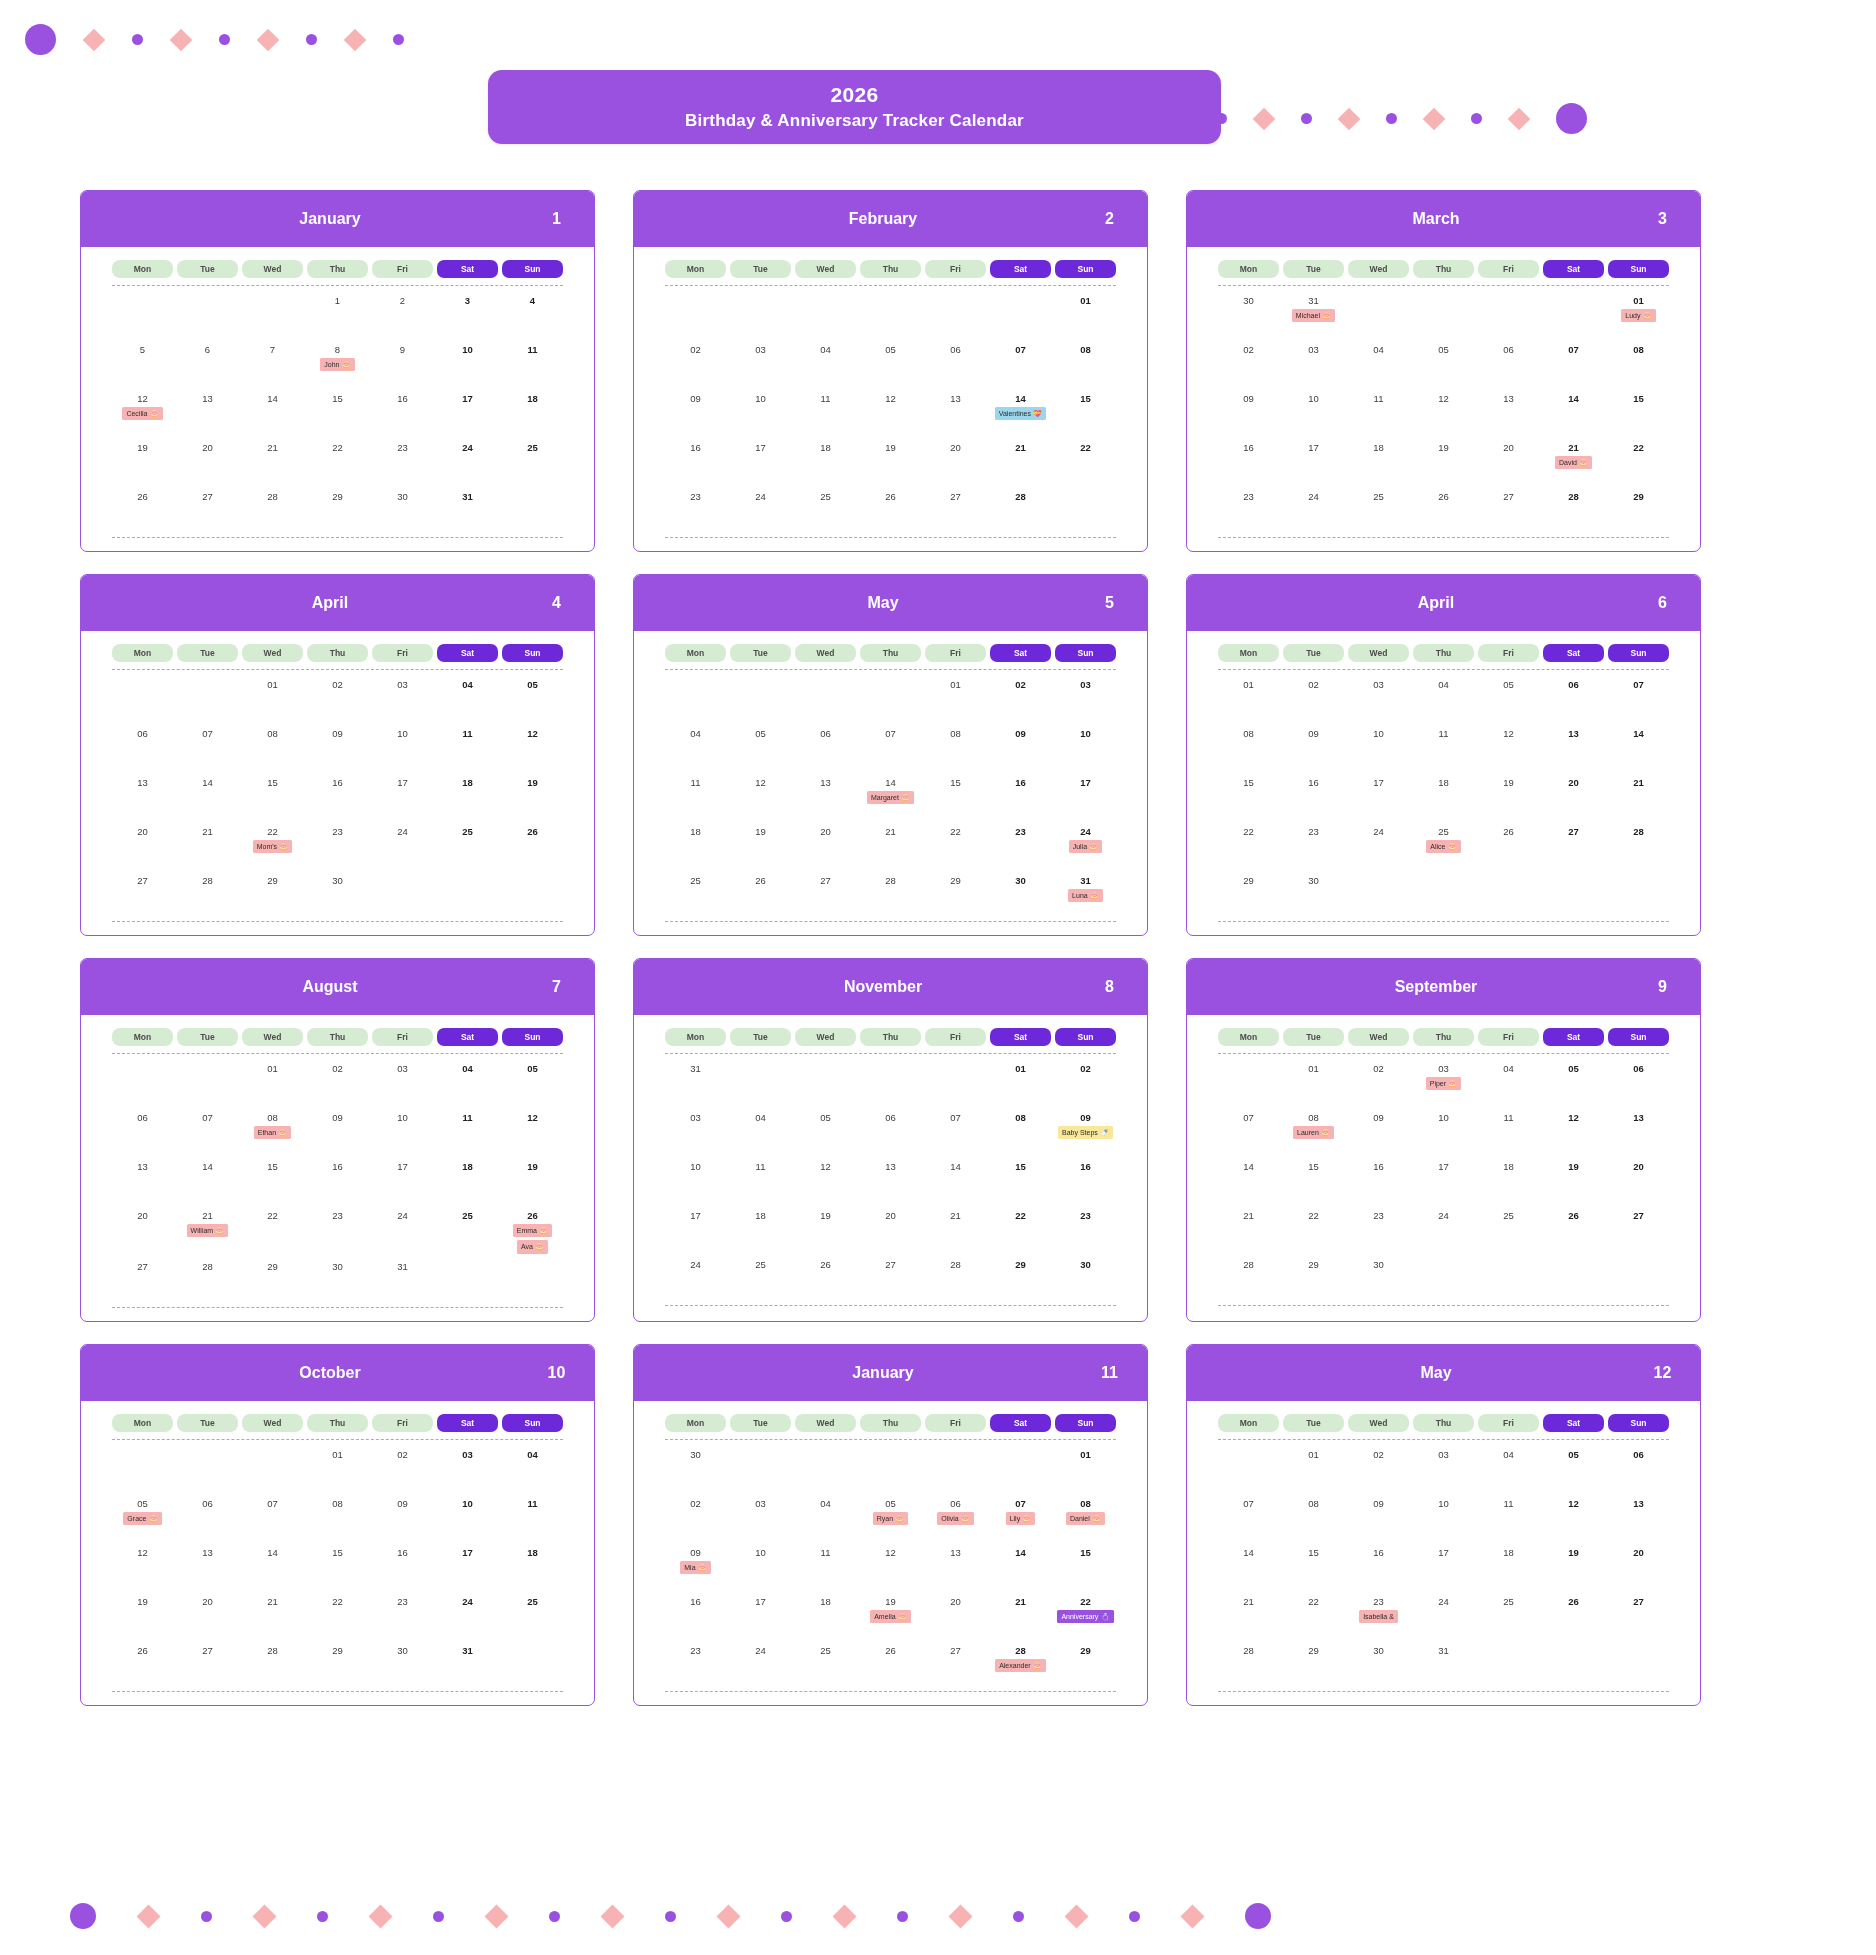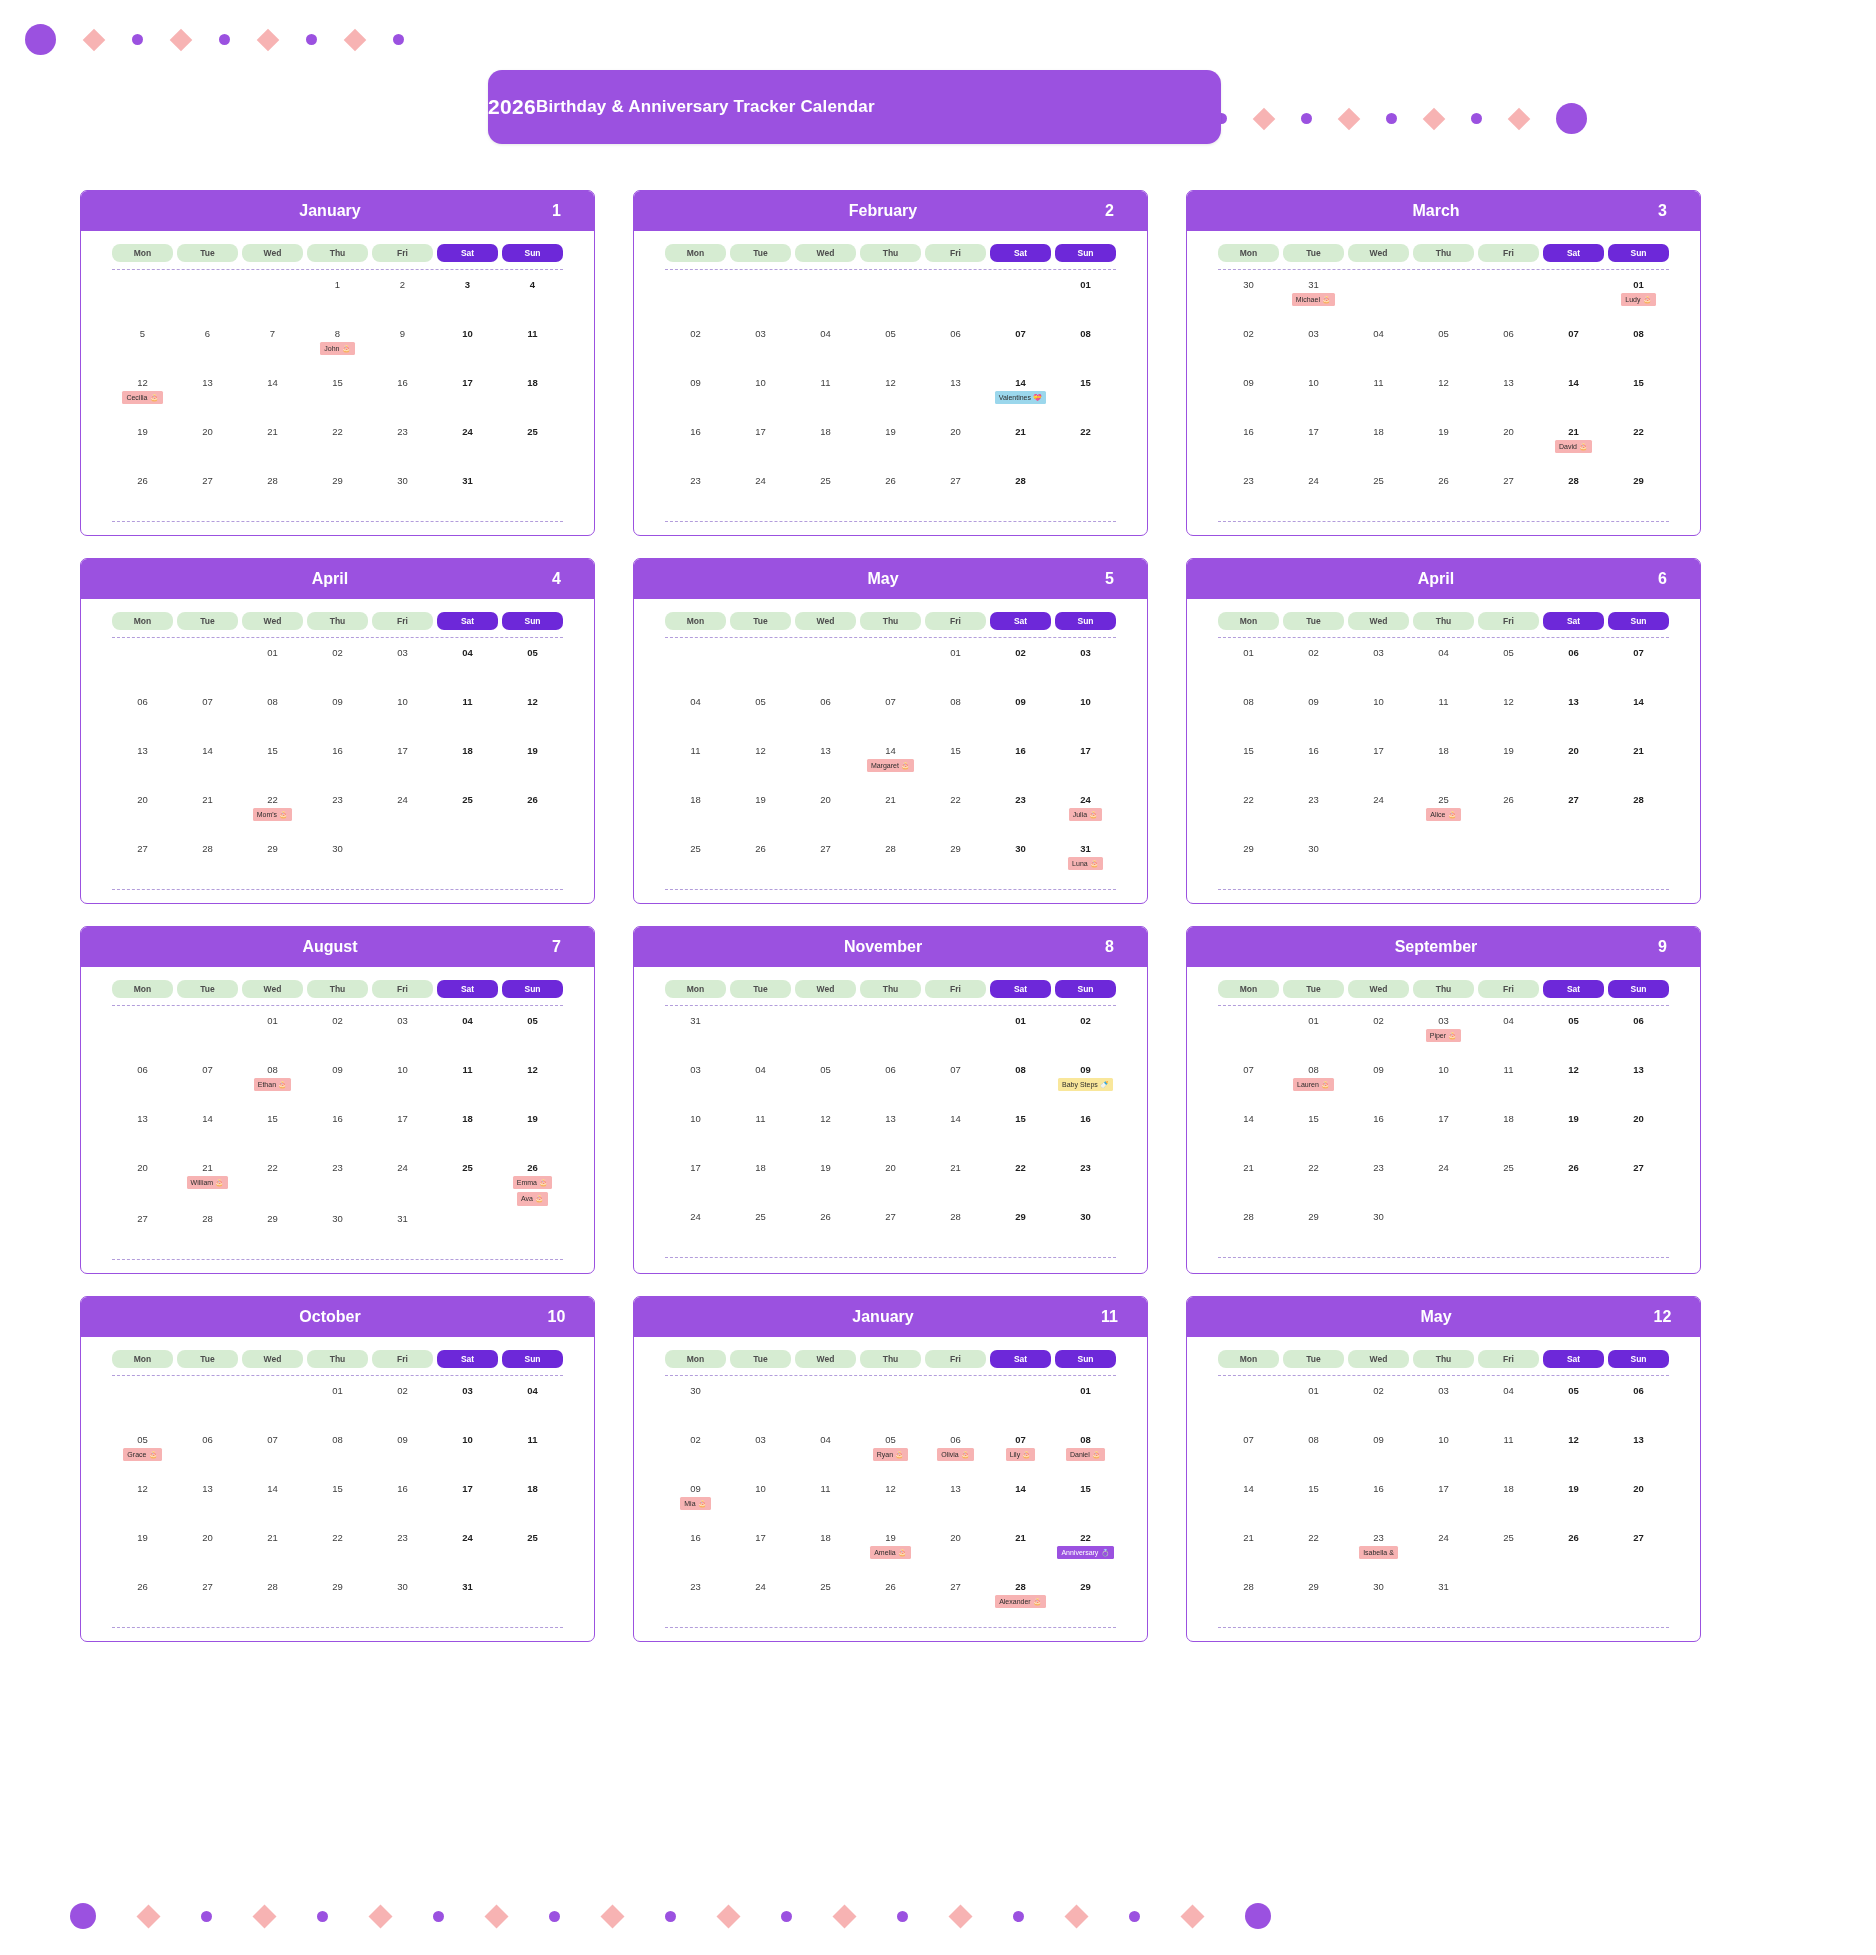--- a/index.html
+++ b/index.html
@@ -24,22 +24,22 @@
   #deco-top-right { top: 103px; left: 1216px; gap: 29px; }
   #deco-bottom { bottom: 26px; left: 70px; gap: 44px; }
 
   
   #title-banner {
     position: absolute;
     left: 488px; top: 70px;
     width: 733px; height: 74px;
     background: #9b51e0;
     border-radius: 14px;
-    display: flex; flex-direction: row;
-    align-items: center; justify-content: flex-start;
+    display: flex; flex-direction: column;
+    align-items: center; justify-content: center;
     color: #ffffff;
     box-shadow: 0 1px 3px rgba(0,0,0,0.10);
   }
   #title-banner .year {
     font-size: 21px; font-weight: bold; letter-spacing: 0.3px; line-height: 1.35;
   }
   #title-banner .subtitle {
     font-size: 17px; font-weight: bold; letter-spacing: 0.2px; line-height: 1.35;
   }
 
@@ -56,21 +56,21 @@
   .month-card {
     border: 1.5px solid #9b51e0;
     border-radius: 7px;
     background: #ffffff;
     overflow: hidden;
     position: relative;
   }
   .month-header {
     background: #9b51e0;
     color: #fff;
-    height: 40px;
+    height: 56px;
     display: flex;
     align-items: center;
     position: relative;
   }
   .month-name {
     flex: 1;
     text-align: center;
     font-size: 16px;
     font-weight: bold;
     padding-left: 60px;

